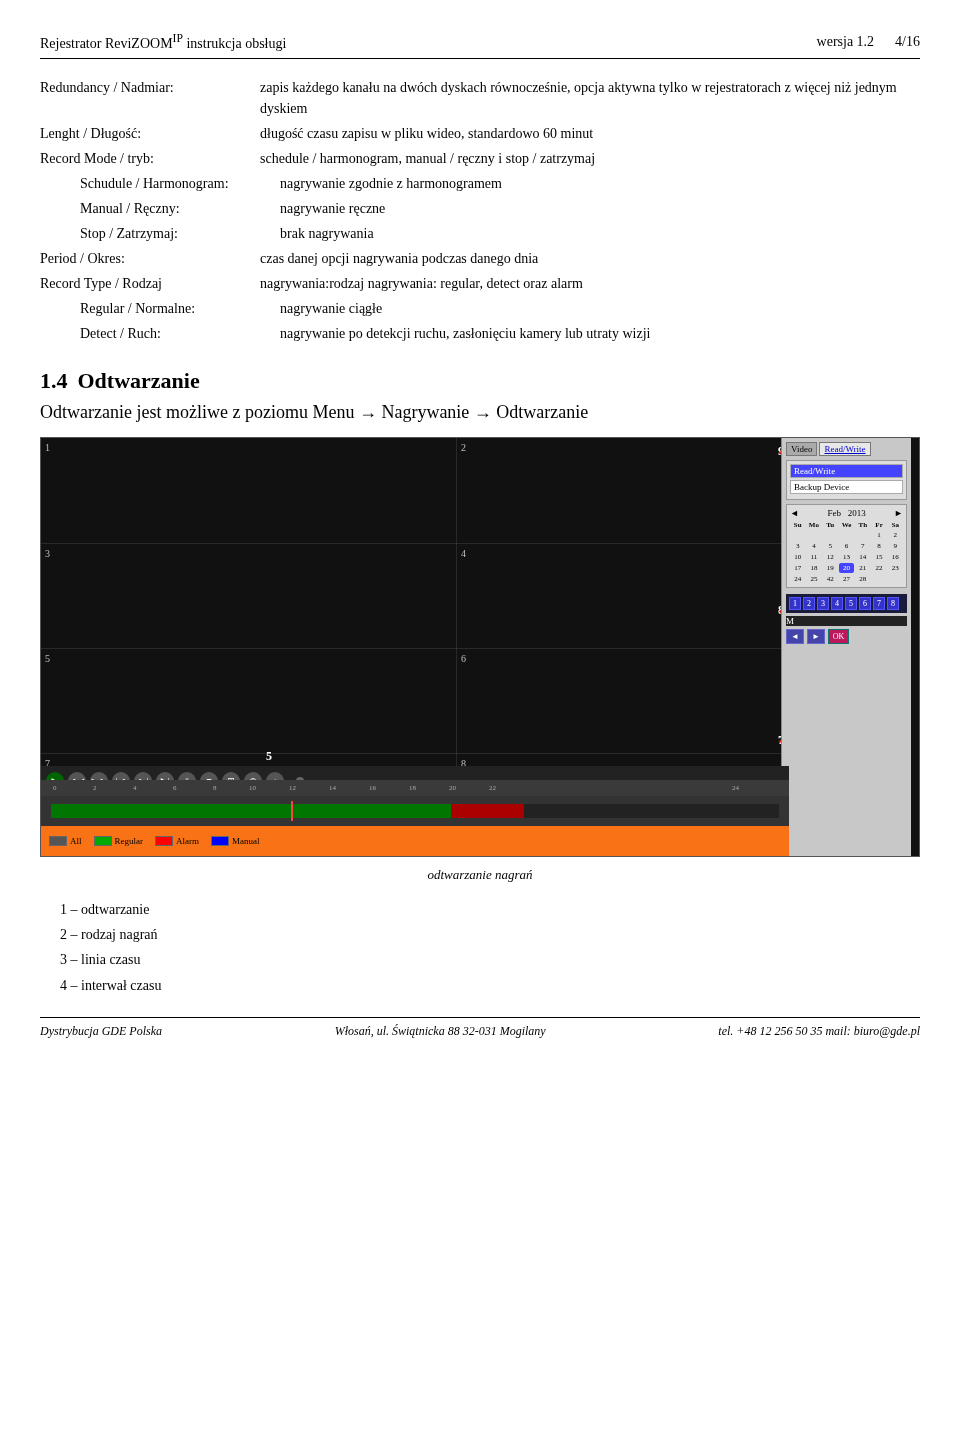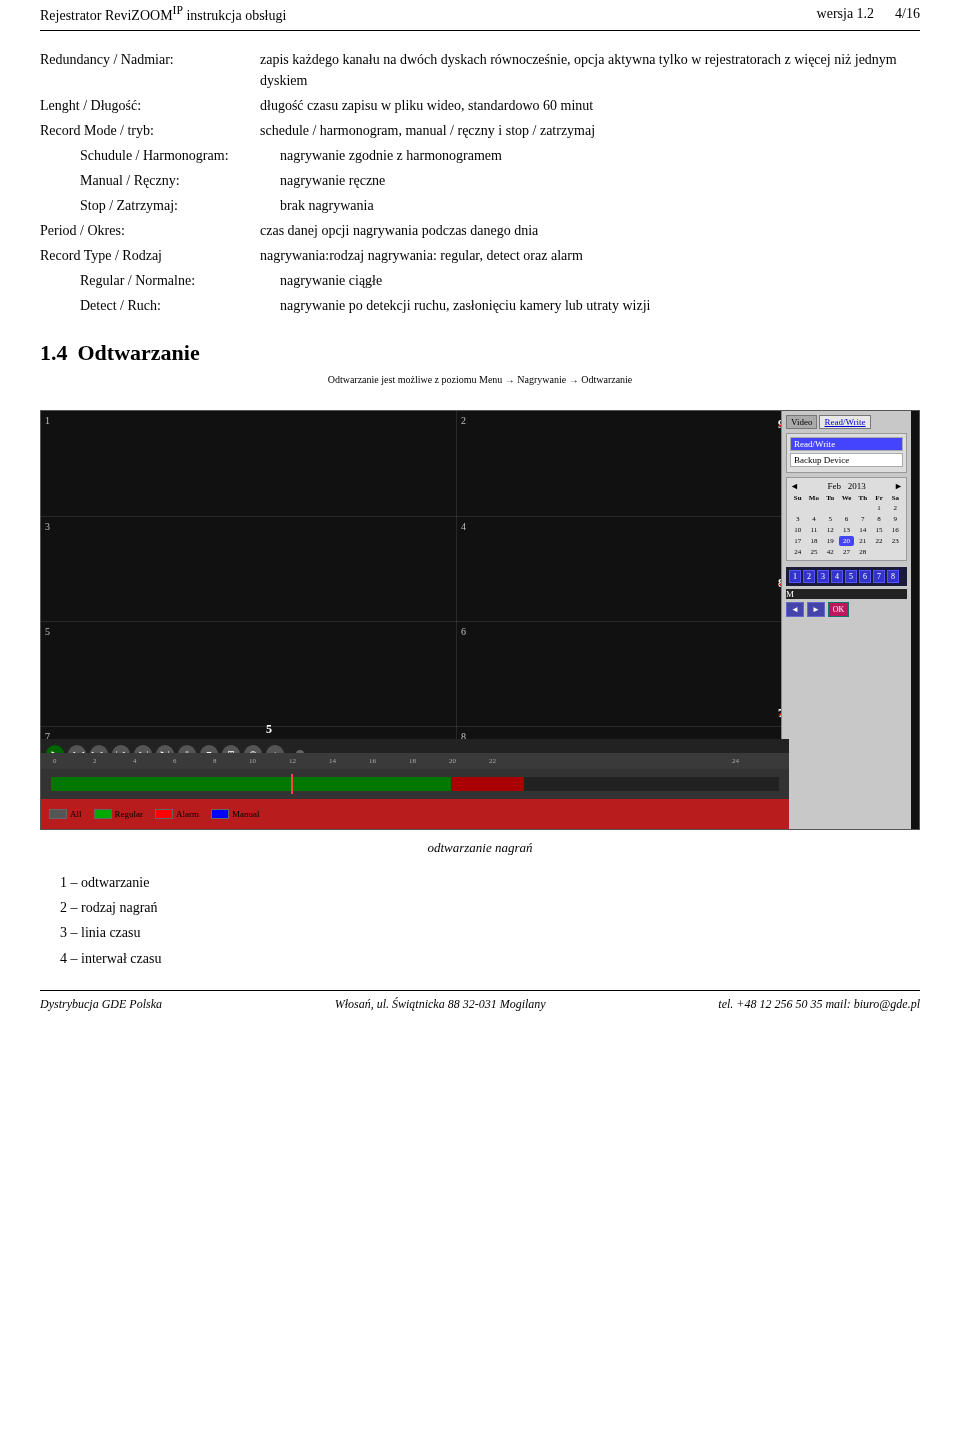--- a/index.html
+++ b/index.html
@@ -8,21 +8,21 @@
       font-size: 14px;
       color: #000;
       background: #fff;
       width: 960px;
       min-height: 1440px;
       padding: 0;
     }
     .page {
       width: 960px;
       min-height: 1440px;
-      padding: 4px 40px 20px 40px;
+      padding: 32px 40px 20px 40px;
       position: relative;
     }
     .header {
       display: flex;
       justify-content: space-between;
       align-items: center;
       border-bottom: 1px solid #000;
       padding-bottom: 6px;
       margin-bottom: 18px;
     }
@@ -61,23 +61,22 @@
     .section-heading {
       font-size: 22px;
       font-weight: bold;
       margin-top: 24px;
       margin-bottom: 8px;
     }
     .section-heading-num {
       margin-right: 10px;
     }
     .subtitle {
-      margin-bottom: 25px;
-      font-size: 10px;
-      text-align: center;
+      margin-bottom: 14px;
+      font-size: 18px;
     }
     .screenshot-container {
       width: 880px;
       margin: 0 auto 10px auto;
       background: #1a1a2e;
       border: 1px solid #555;
       position: relative;
       height: 420px;
       overflow: hidden;
     }
@@ -209,21 +208,21 @@
       height: 14px;
       background: #222;
     }
     
     .bottom-legend {
       position: absolute;
       bottom: 0;
       left: 0;
       right: 130px;
       height: 30px;
-      background: #b91c1c;
+      background: #f97316;
       display: flex;
       align-items: center;
       padding: 0 8px;
       gap: 12px;
       font-size: 9px;
     }
     .legend-item {
       display: flex;
       align-items: center;
       gap: 3px;

